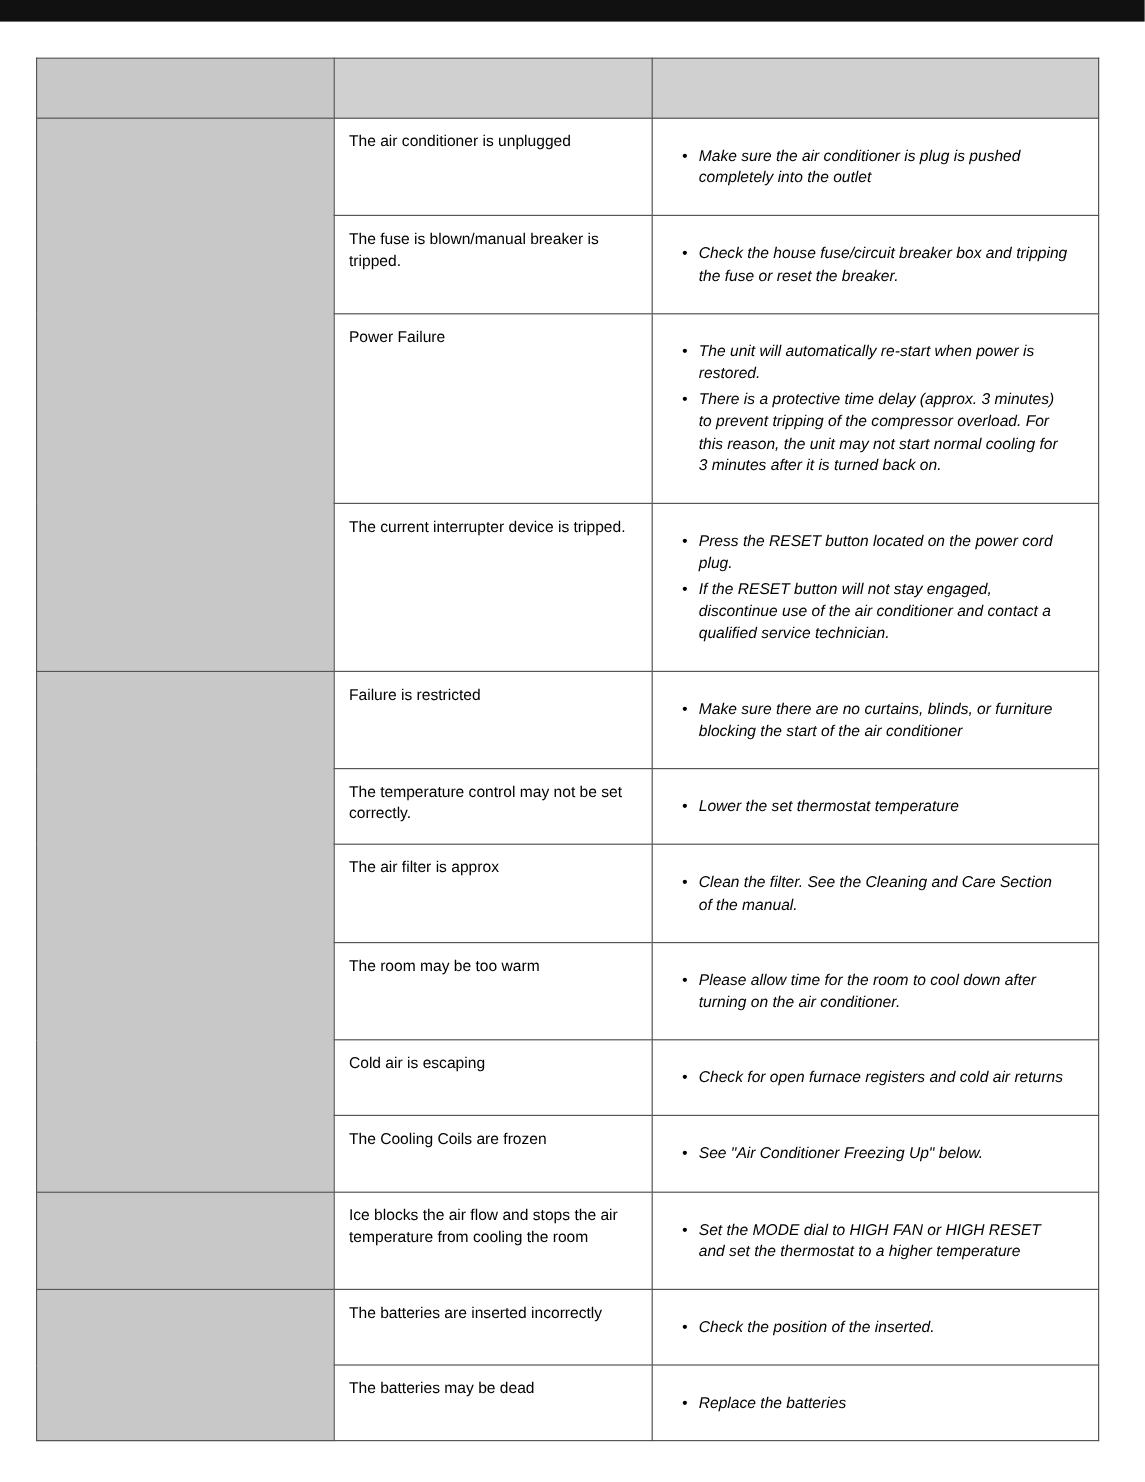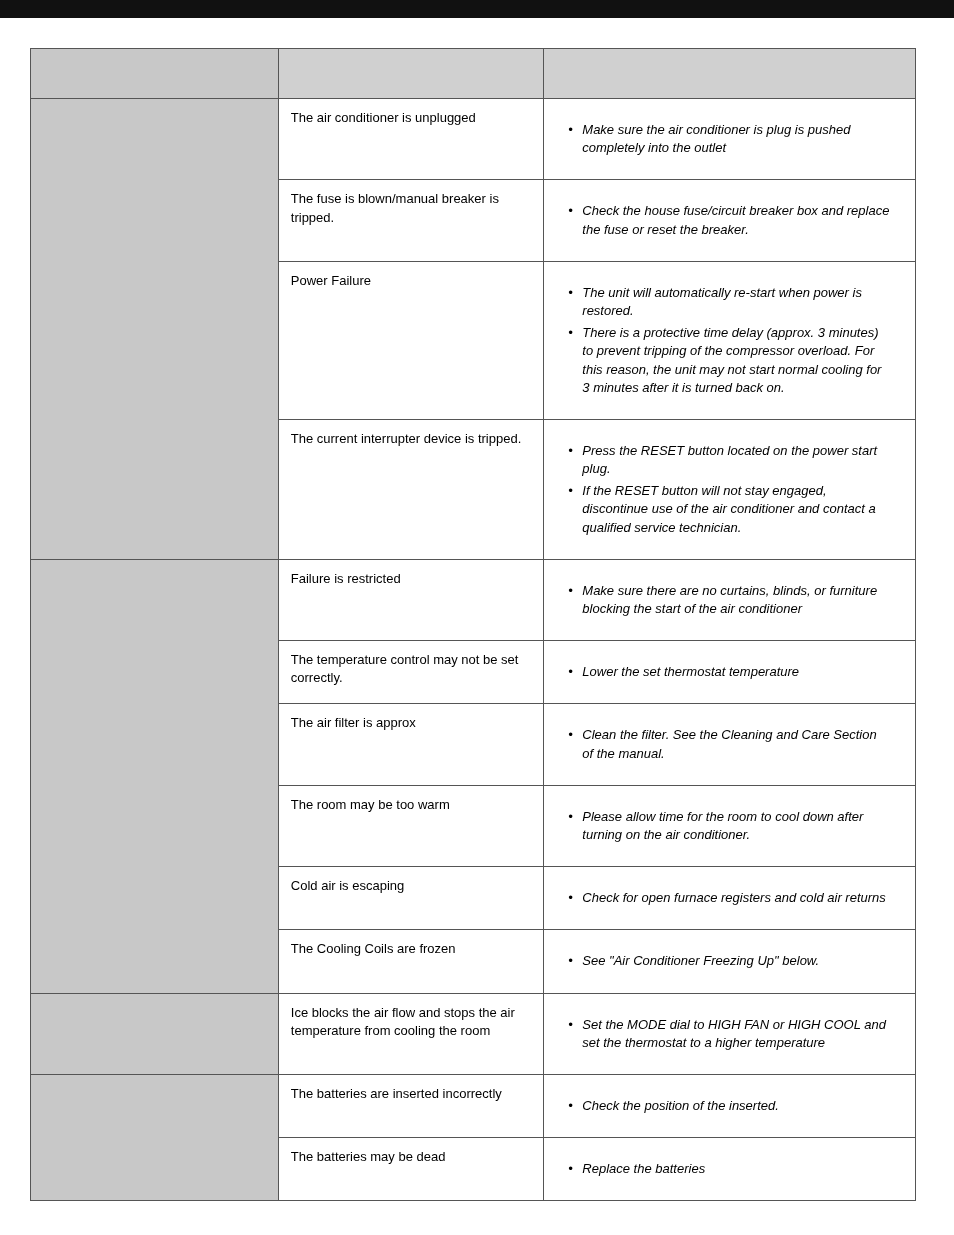--- a/index.html
+++ b/index.html
@@ -87,42 +87,42 @@
               <li>Make sure the air conditioner is plug is pushed completely into the outlet</li>
             </ul>
           </td>
         </tr>
         <tr>
           <td>
             <p>The fuse is blown/manual breaker is tripped.</p>
           </td>
           <td>
             <ul>
-              <li>Check the house fuse/circuit breaker box and replace the fuse or reset the breaker.</li>
+              <li>Check the house fuse/circuit breaker box and tripping the fuse or reset the breaker.</li>
             </ul>
           </td>
         </tr>
         <tr>
           <td>
             <p>Power Failure</p>
           </td>
           <td>
             <ul>
               <li>The unit will automatically re-start when power is restored.</li>
               <li>There is a protective time delay (approx. 3 minutes) to prevent tripping of the compressor overload. For this reason, the unit may not start normal cooling for 3 minutes after it is turned back on.</li>
             </ul>
           </td>
         </tr>
         <tr>
           <td>
             <p>The current interrupter device is tripped.</p>
           </td>
           <td>
             <ul>
-              <li>Press the RESET button located on the power start plug.</li>
+              <li>Press the RESET button located on the power cord plug.</li>
               <li>If the RESET button will not stay engaged, discontinue use of the air conditioner and contact a qualified service technician.</li>
             </ul>
           </td>
         </tr>
         <tr>
           <td class="group-cell" rowspan="6"></td>
           <td>
             <p>Failure is restricted</p>
           </td>
           <td>
@@ -181,21 +181,21 @@
             </ul>
           </td>
         </tr>
         <tr>
           <td class="group-cell" rowspan="1"></td>
           <td>
             <p>Ice blocks the air flow and stops the air temperature from cooling the room</p>
           </td>
           <td>
             <ul>
-              <li>Set the MODE dial to HIGH FAN or HIGH COOL and set the thermostat to a higher temperature</li>
+              <li>Set the MODE dial to HIGH FAN or HIGH RESET and set the thermostat to a higher temperature</li>
             </ul>
           </td>
         </tr>
         <tr>
           <td class="group-cell" rowspan="2"></td>
           <td>
             <p>The batteries are inserted incorrectly</p>
           </td>
           <td>
             <ul>

